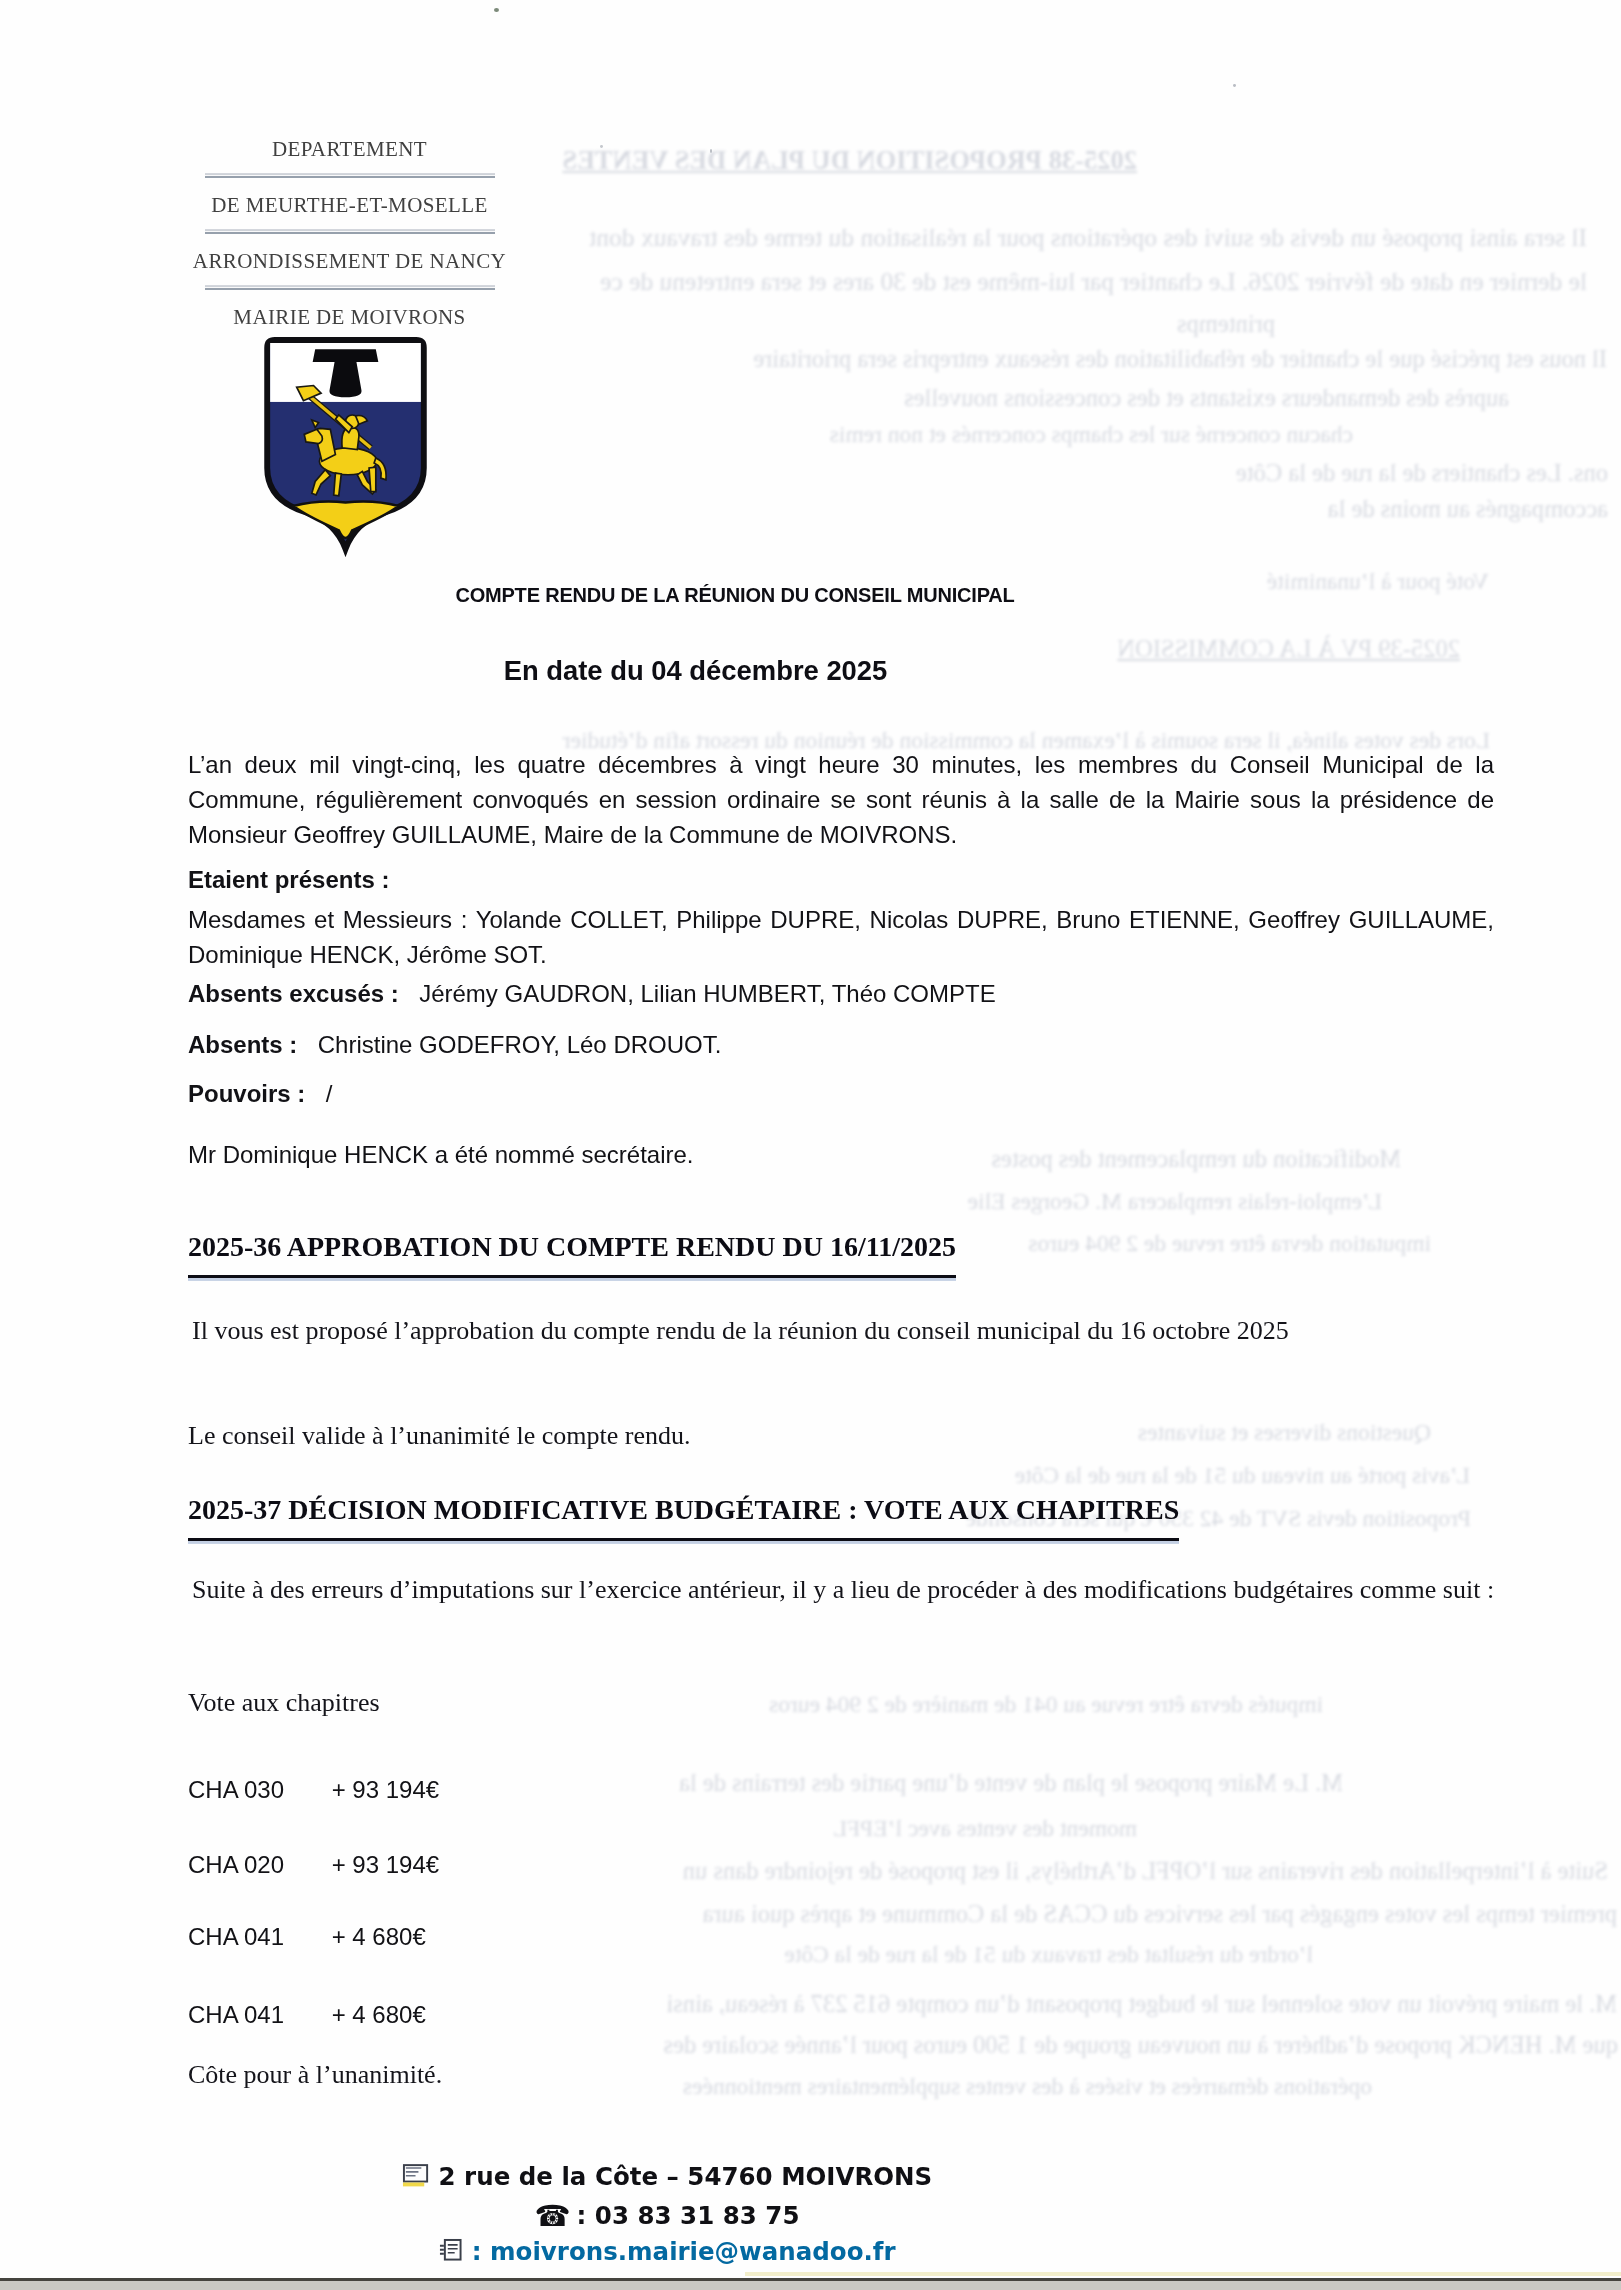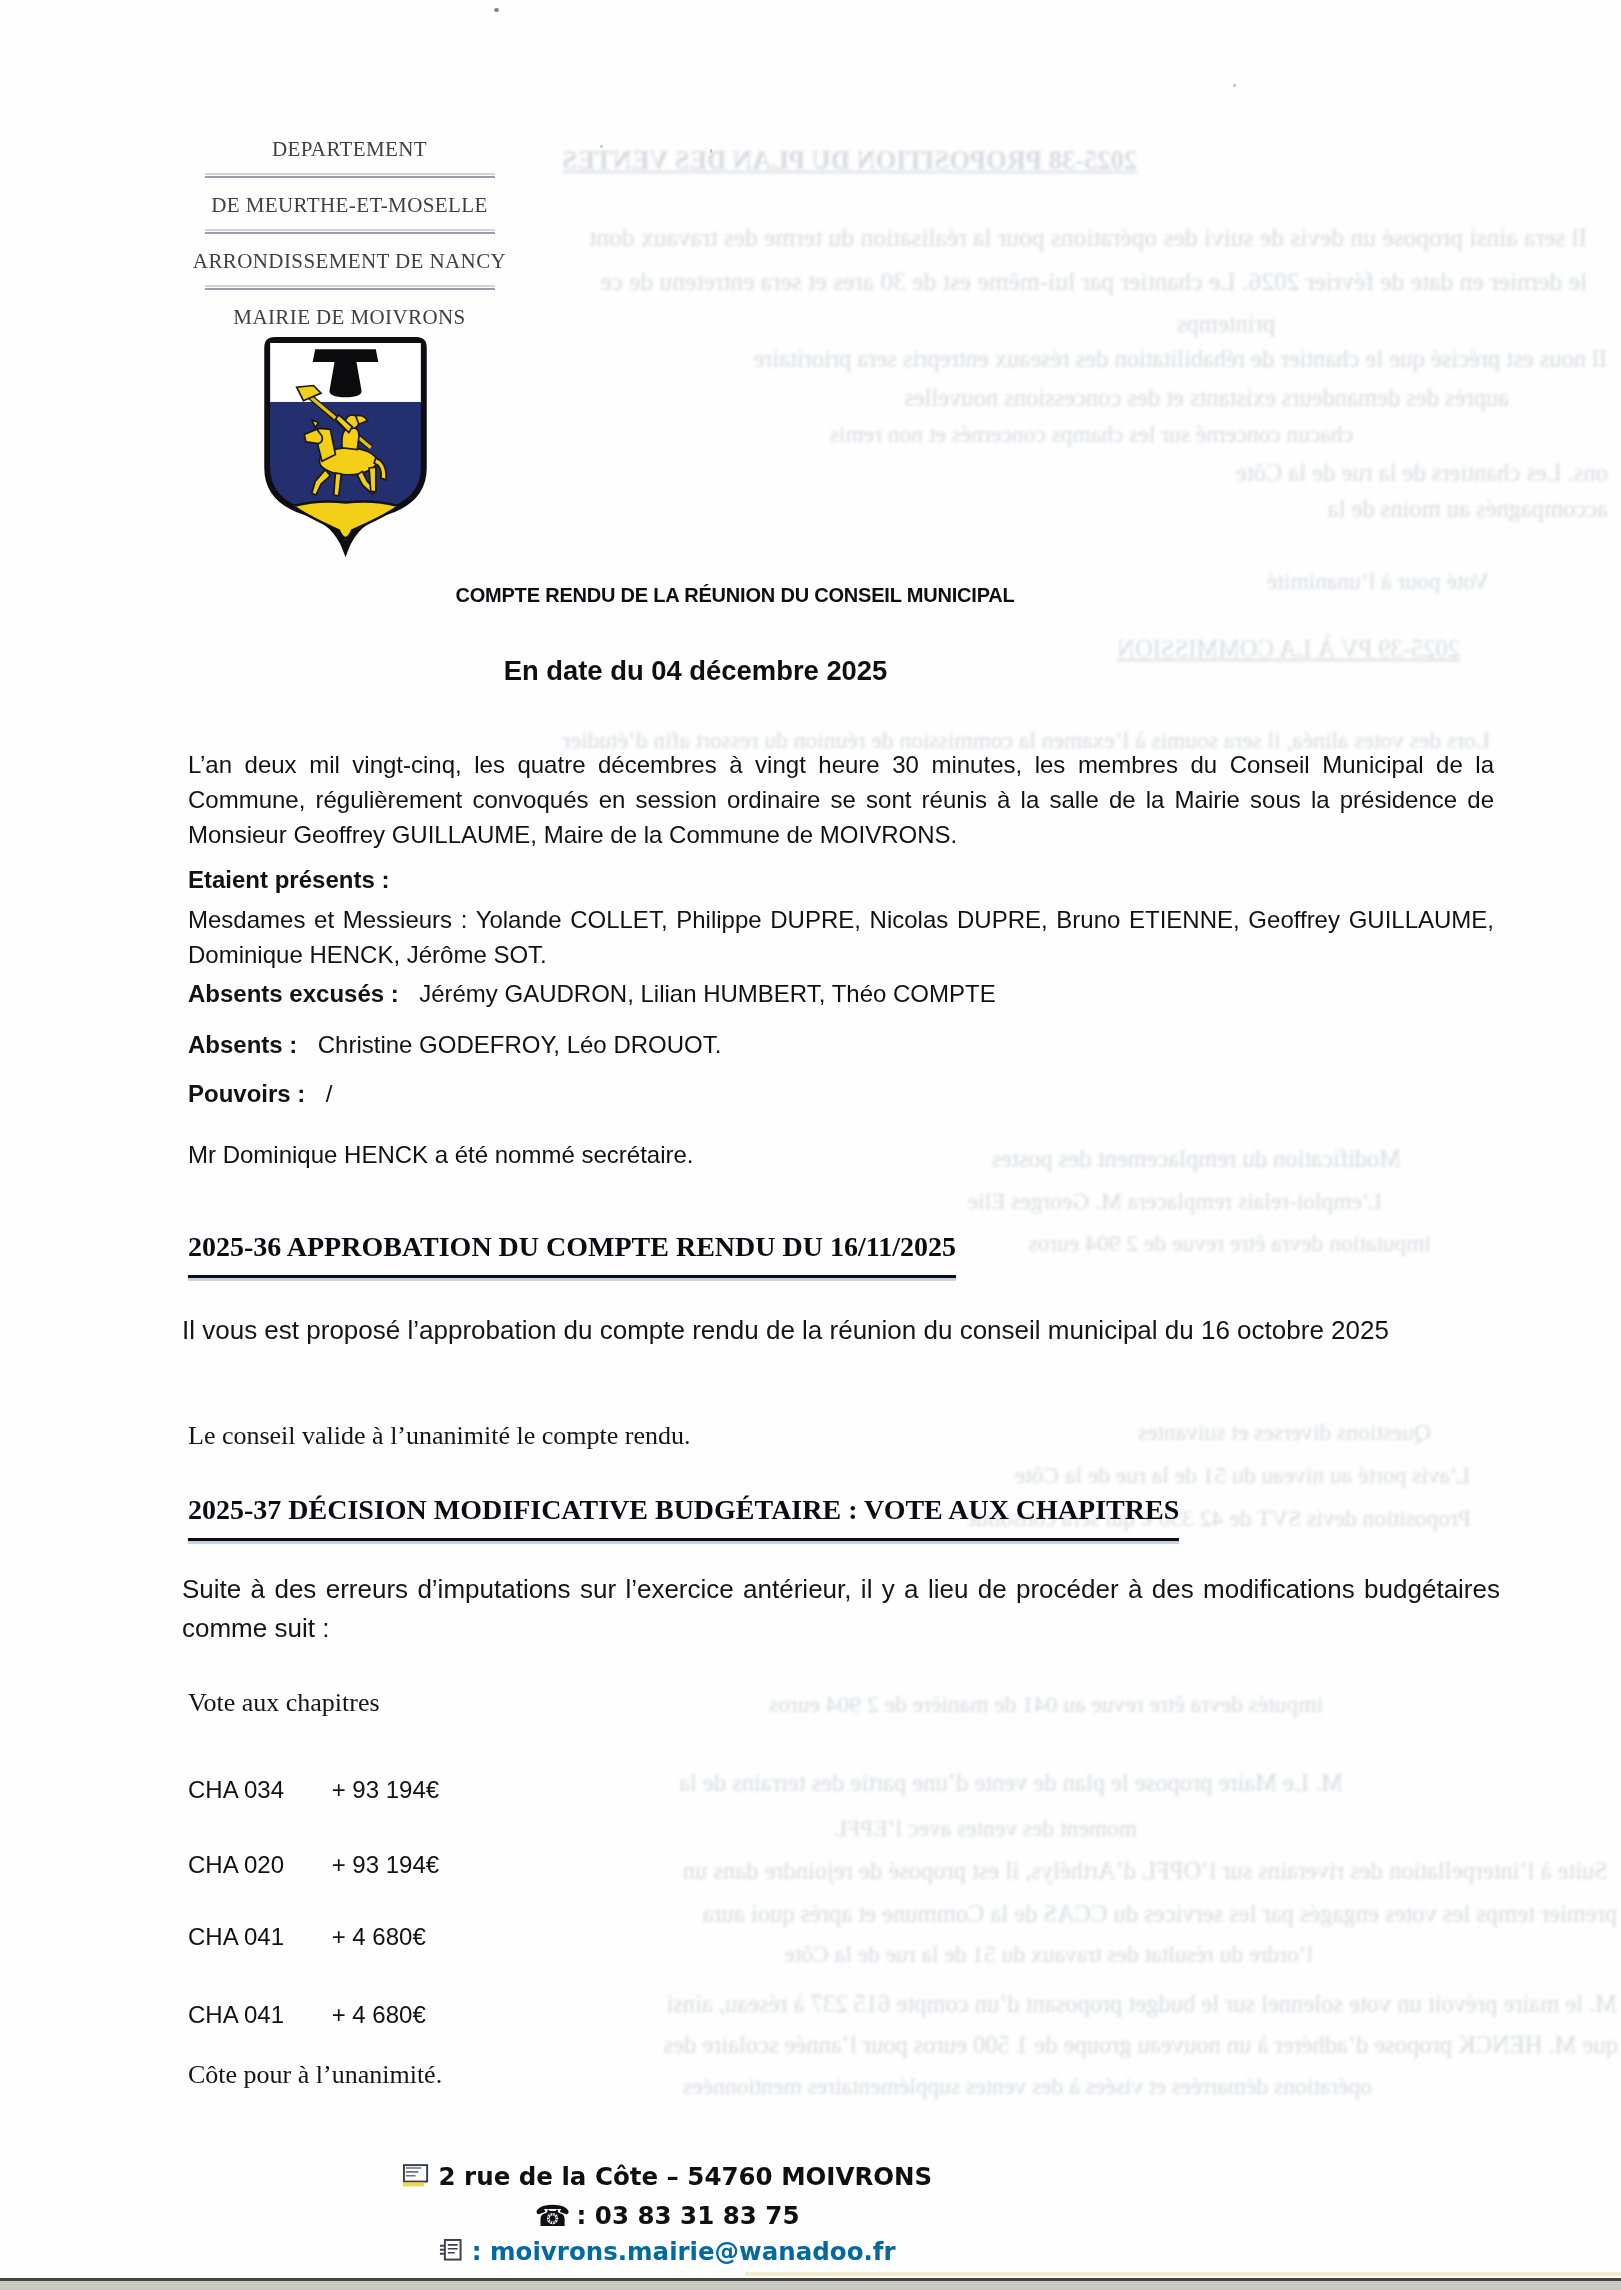--- a/index.html
+++ b/index.html
@@ -34,21 +34,21 @@
   
   .sans-p{position:absolute; left:188px; width:1306px; font-size:24px; line-height:35px;
           text-align:justify;}
   .sans-line{position:absolute; left:188px; font-size:24px; white-space:nowrap;}
   .lbl{font-weight:bold; margin-right:13.7px;}
   
   .sec-h{position:absolute; left:188px; font-family:"Liberation Serif", serif; font-weight:bold;
          font-size:28px; color:#0c0c14; white-space:nowrap;}
   .sec-h span{display:inline-block; padding-bottom:12px; border-bottom:3.9px solid #0c0c14;
          box-shadow:0 2.9px 0 rgba(70,110,170,.32);}
-  .serif-p{position:absolute; left:182px; width:1318px; font-family:Liberation Sans, sans-serif;
+  .serif-p{position:absolute; left:192px; width:1318px; font-family:Liberation Serif, serif;
            font-size:26px; line-height:39px; text-align:justify; color:#14141a;}
   .serif-line{position:absolute; left:188px; font-family:"Liberation Serif", serif;
            font-size:26px; white-space:nowrap; color:#14141a;}
   
   .cha-row{position:absolute; left:188px; font-size:24px; white-space:nowrap;}
   .cha-code{display:inline-block; width:137px;}
   
   .ft-line{position:absolute; left:0; width:1334px; text-align:center;
            font-family:"DejaVu Sans", sans-serif; font-weight:bold; font-size:24.5px; color:#101014;}
   .ft-line .ic{display:inline-block; vertical-align:-3.9px; margin-right:7.8px;}
@@ -164,21 +164,21 @@
   <div class="serif-p" style="top:1311px;">Il vous est proposé l’approbation du compte rendu de la réunion du conseil municipal du 16 octobre 2025</div>
   <div class="serif-line" style="top:1421px;">Le conseil valide à l’unanimité le compte rendu.</div>
 
   <div class="sec-h" style="top:1494px;">
     <span>2025-37 DÉCISION MODIFICATIVE BUDGÉTAIRE : VOTE AUX CHAPITRES</span>
   </div>
   <div class="serif-p" style="top:1570px;">Suite à des erreurs d’imputations sur l’exercice antérieur, il y a lieu de procéder à des modifications budgétaires comme suit :</div>
   <div class="serif-line" style="top:1688px;">Vote aux chapitres</div>
 
   <div class="cha-row" style="top:1776px;">
-    <span class="cha-code">CHA 034</span>
+    <span class="cha-code">CHA 030</span>
     <span>+ 93 194€</span>
   </div>
   <div class="cha-row" style="top:1851px;">
     <span class="cha-code">CHA 020</span>
     <span>+ 93 194€</span>
   </div>
   <div class="cha-row" style="top:1923px;">
     <span class="cha-code">CHA 041</span>
     <span>+ 4 680€</span>
   </div>

